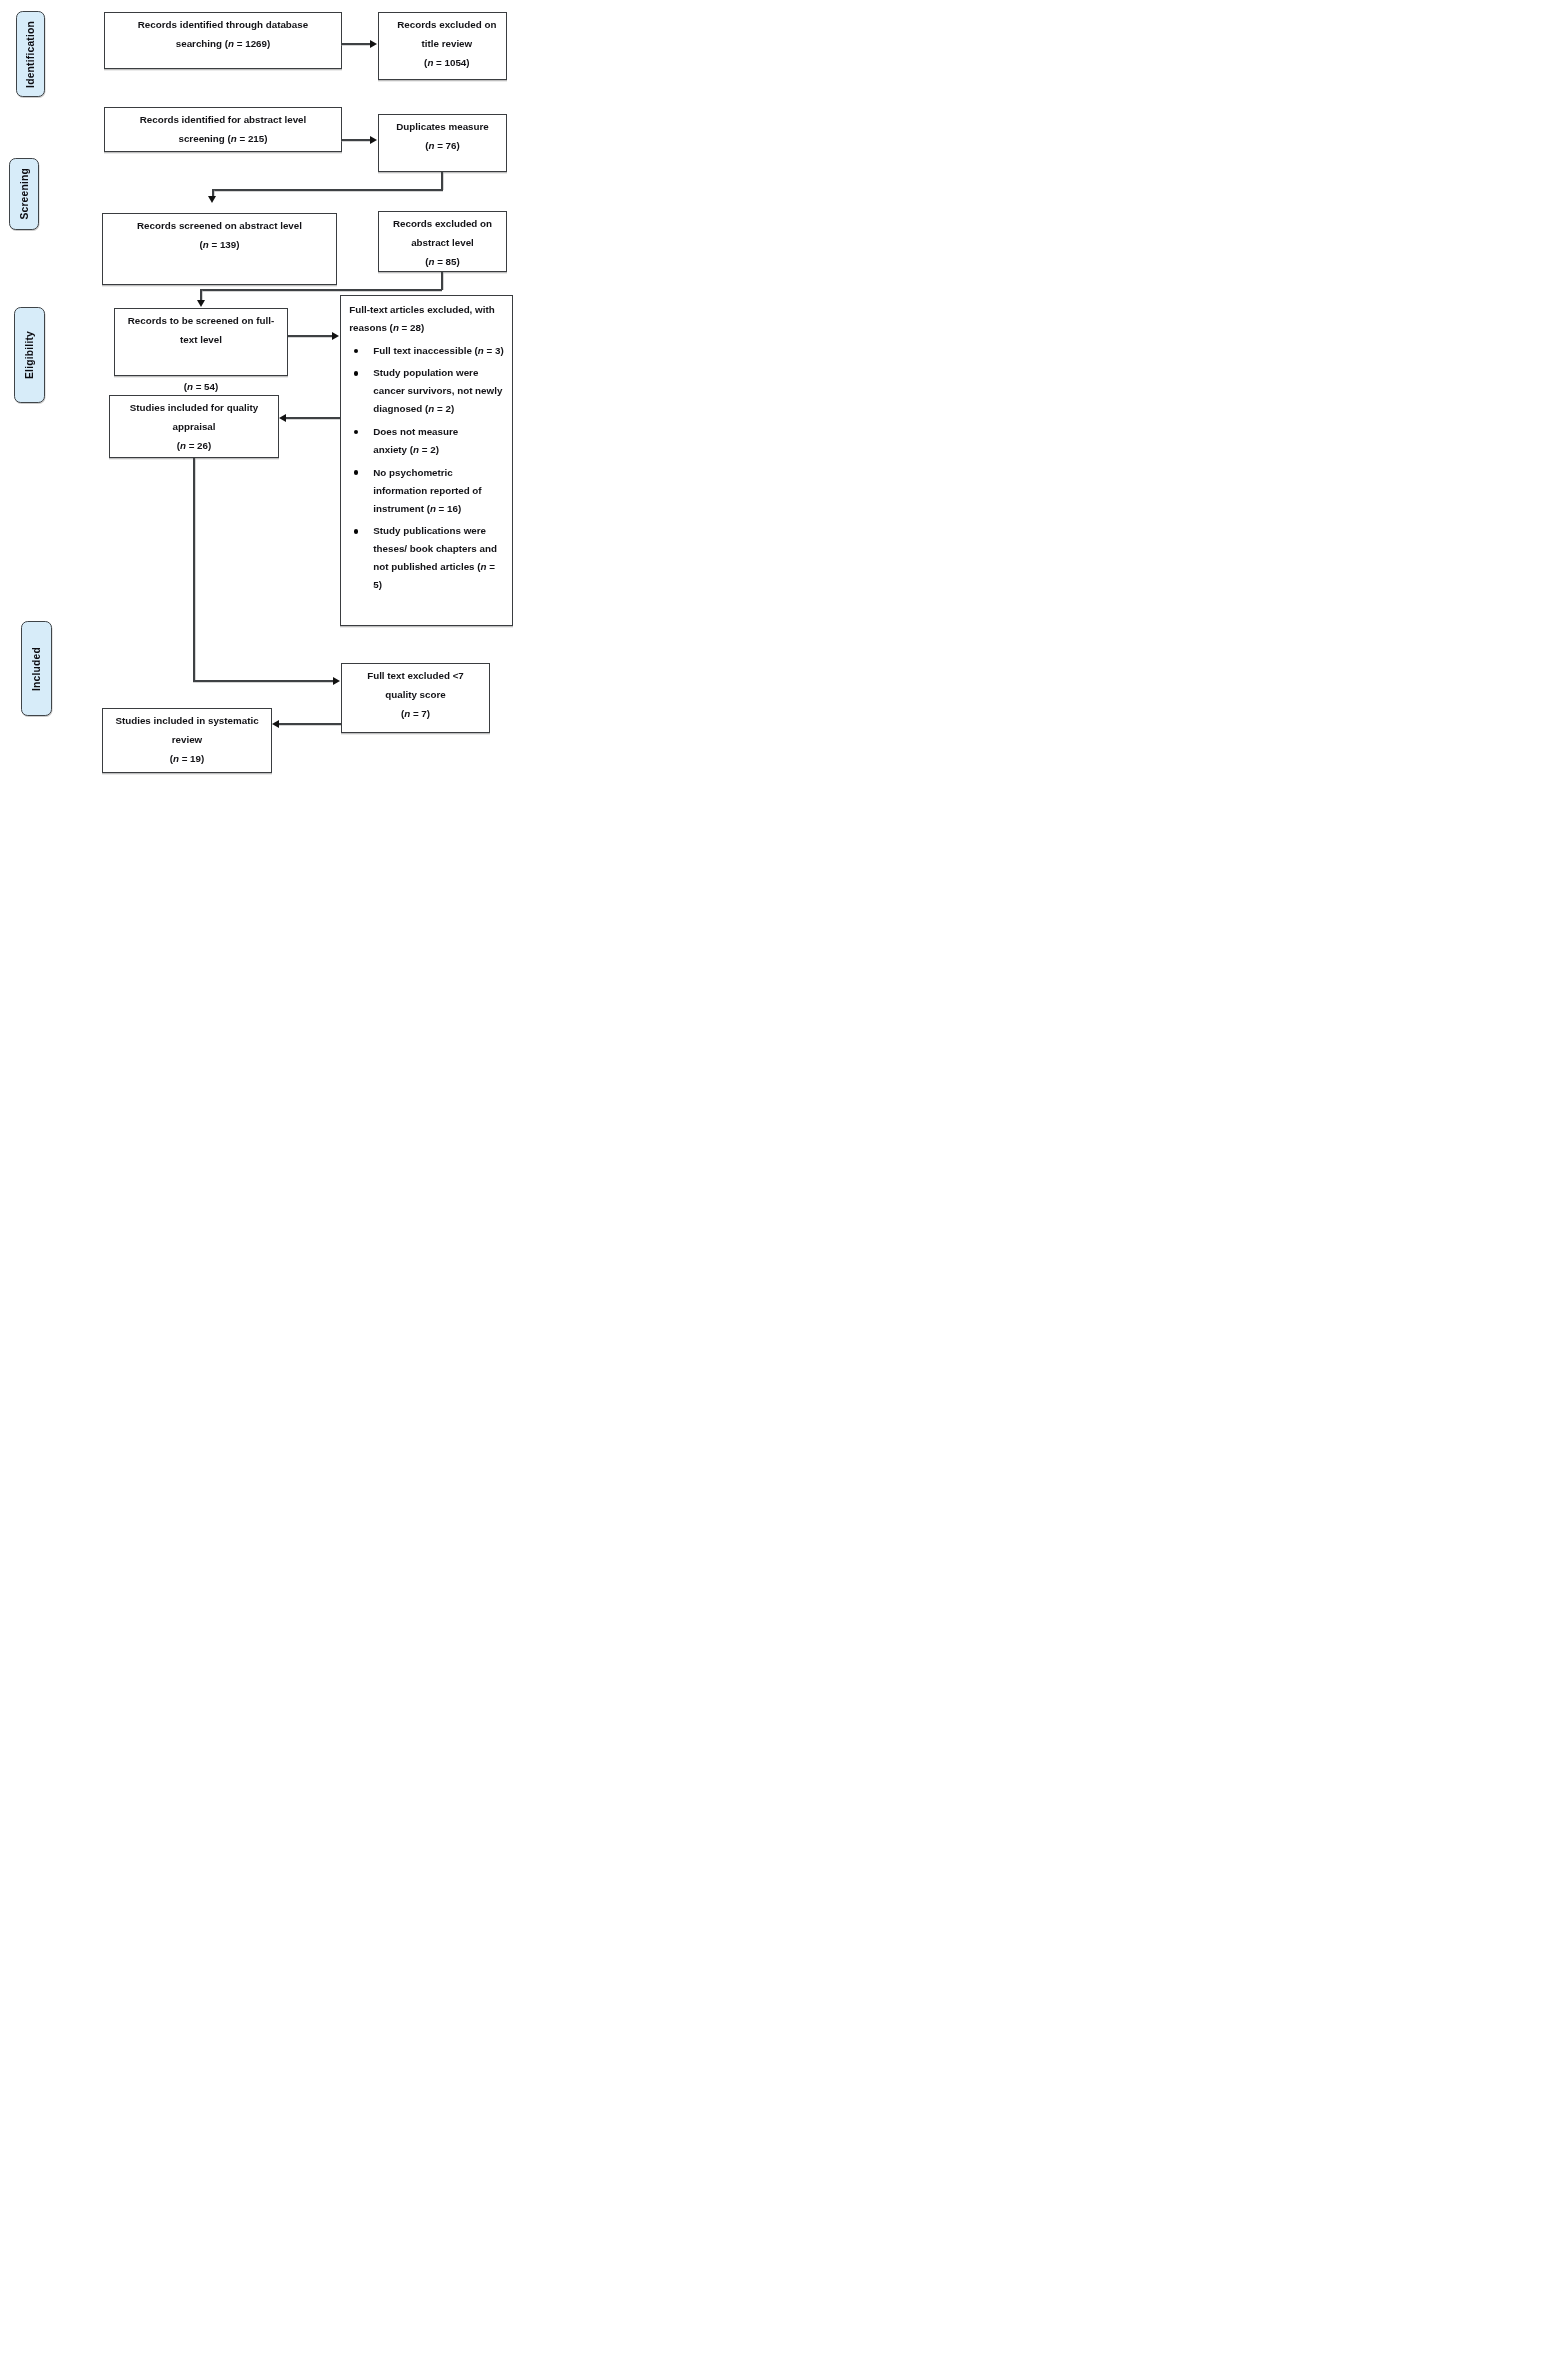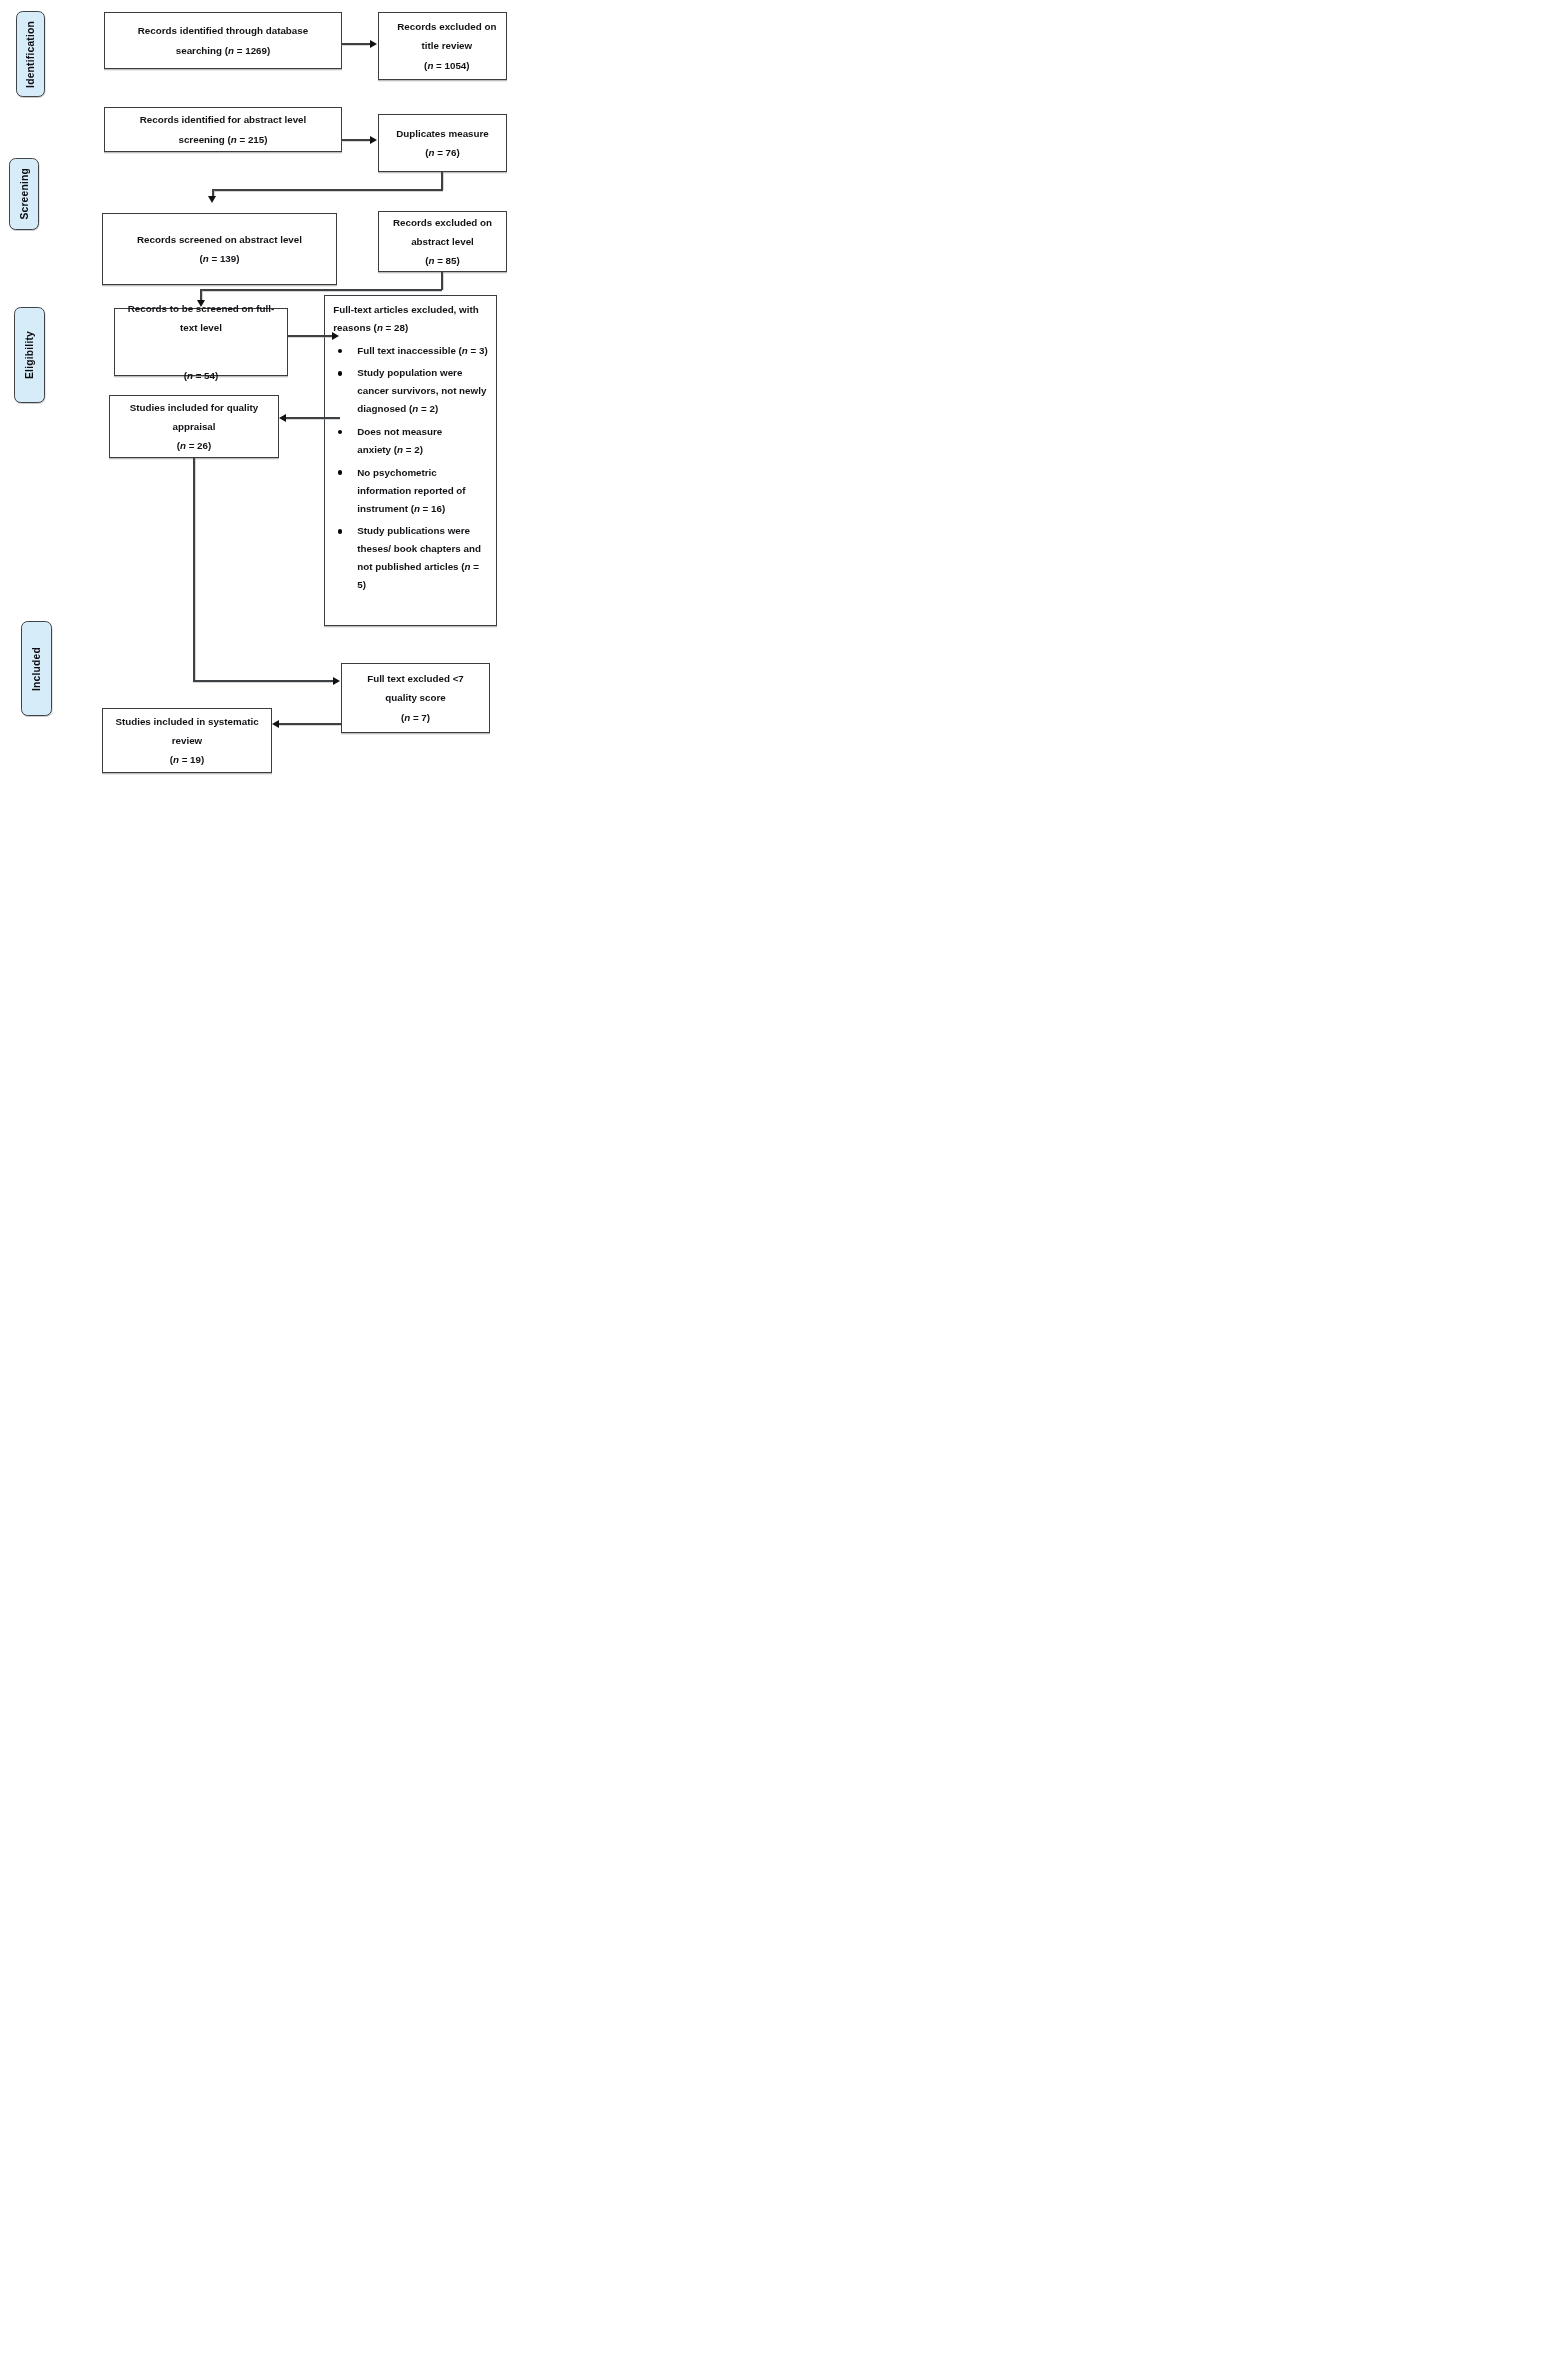--- a/index.html
+++ b/index.html
@@ -37,21 +37,21 @@
 
   
   .box {
     position: absolute;
     background: #ffffff;
     border: 1.3px solid #3a3d40;
     box-shadow: 0 1.3px 0 rgba(125,125,125,.5);
     display: flex;
     flex-direction: column;
     align-items: center;
-    justify-content: center;
+    justify-content: flex-start;
     text-align: center;
     font-size: 9.8px;
     font-weight: 700;
     line-height: 1.95;
     color: #131317;
     padding: 2.1px 9.3px;
   }
   .box .nv i { font-style: italic; font-weight: 700; }
   .box .nv.blk { display: block; }
 
@@ -128,21 +128,21 @@
   <div class="box" style="left:378px;top:211px;width:129px;height:61px;">
       <span class="bt">Records excluded on abstract level</span>
       <span class="nv blk">(<i>n</i> = 85)</span>
     </div>
 
   <div class="box" style="left:114px;top:308px;width:174px;height:68px;gap:28px;">
       <span class="bt">Records to be screened on full-text level</span>
       <span class="nv blk">(<i>n</i> = 54)</span>
     </div>
 
-  <div class="box bigbox" style="left:324px;top:295px;width:173px;height:331px;">
+  <div class="box bigbox" style="left:340px;top:295px;width:173px;height:331px;">
     <div><span class="bt">Full-text articles excluded, with reasons&nbsp;<span class="nv">(<i>n</i> = 28)</span></span></div>
     <ul>
         <li>Full text inaccessible&nbsp;<span class="nv">(<i>n</i> = 3)</span></li>
         <li>Study population were cancer survivors, not newly diagnosed&nbsp;<span class="nv">(<i>n</i> = 2)</span></li>
         <li>Does not measure anxiety&nbsp;<span class="nv">(<i>n</i> = 2)</span></li>
         <li>No psychometric information reported of instrument&nbsp;<span class="nv">(<i>n</i> = 16)</span></li>
         <li>Study publications were theses/ book chapters and not published articles&nbsp;<span class="nv">(<i>n</i> = 5)</span></li>
       </ul>
   </div>
 

